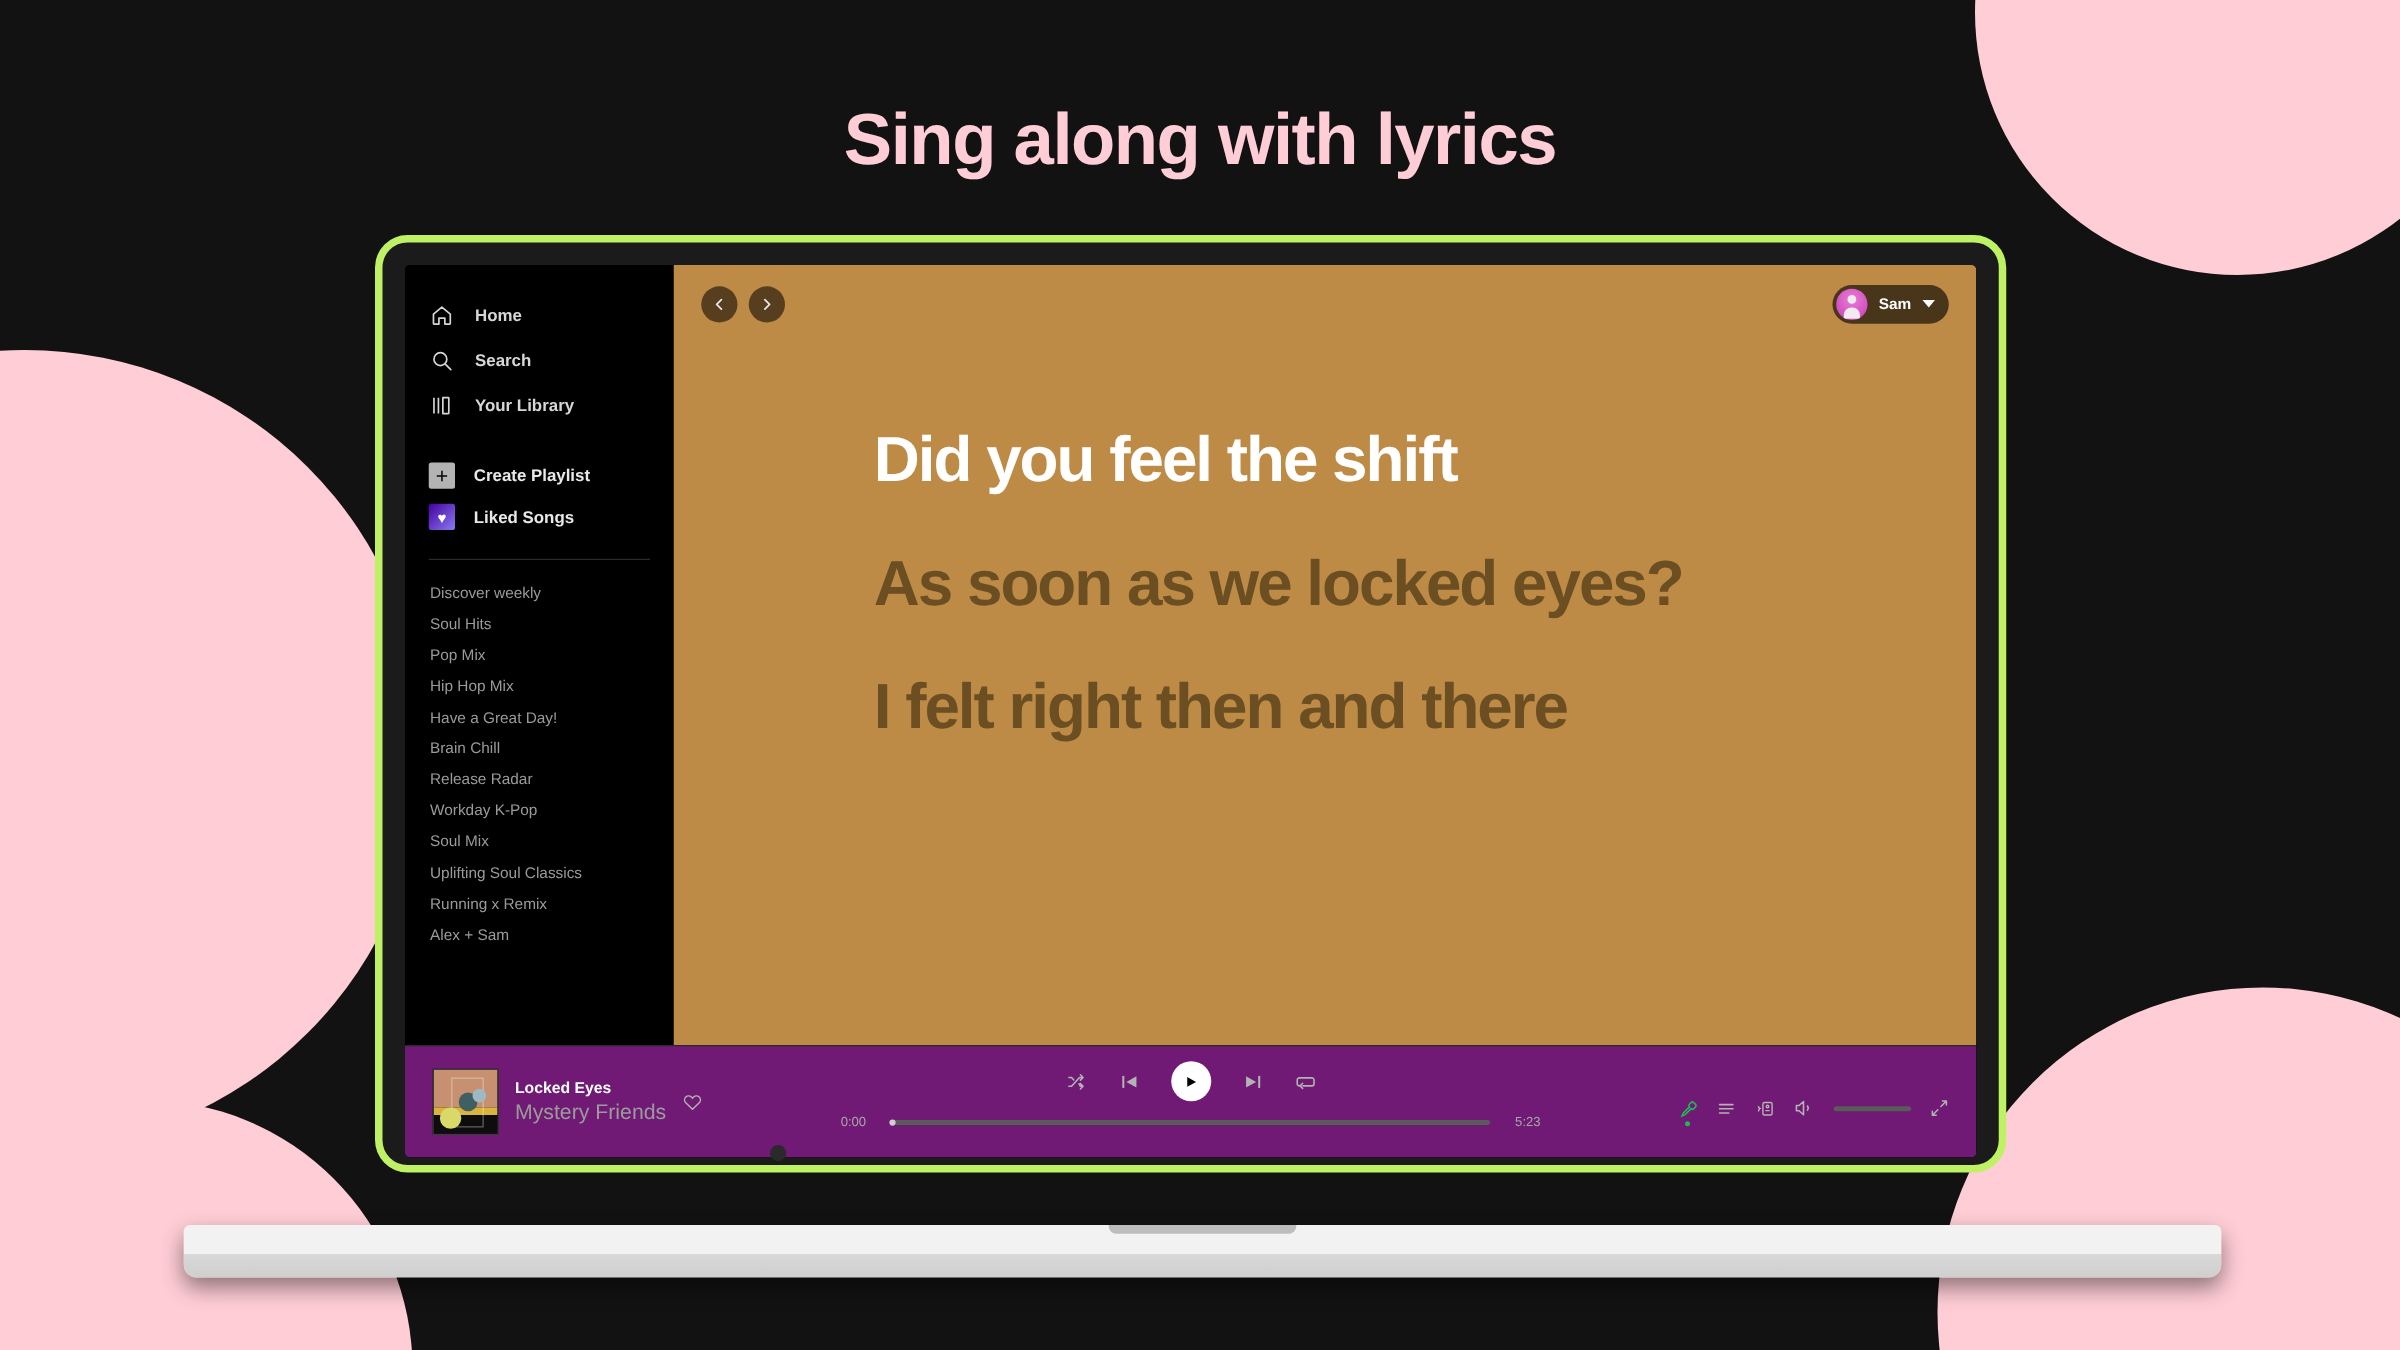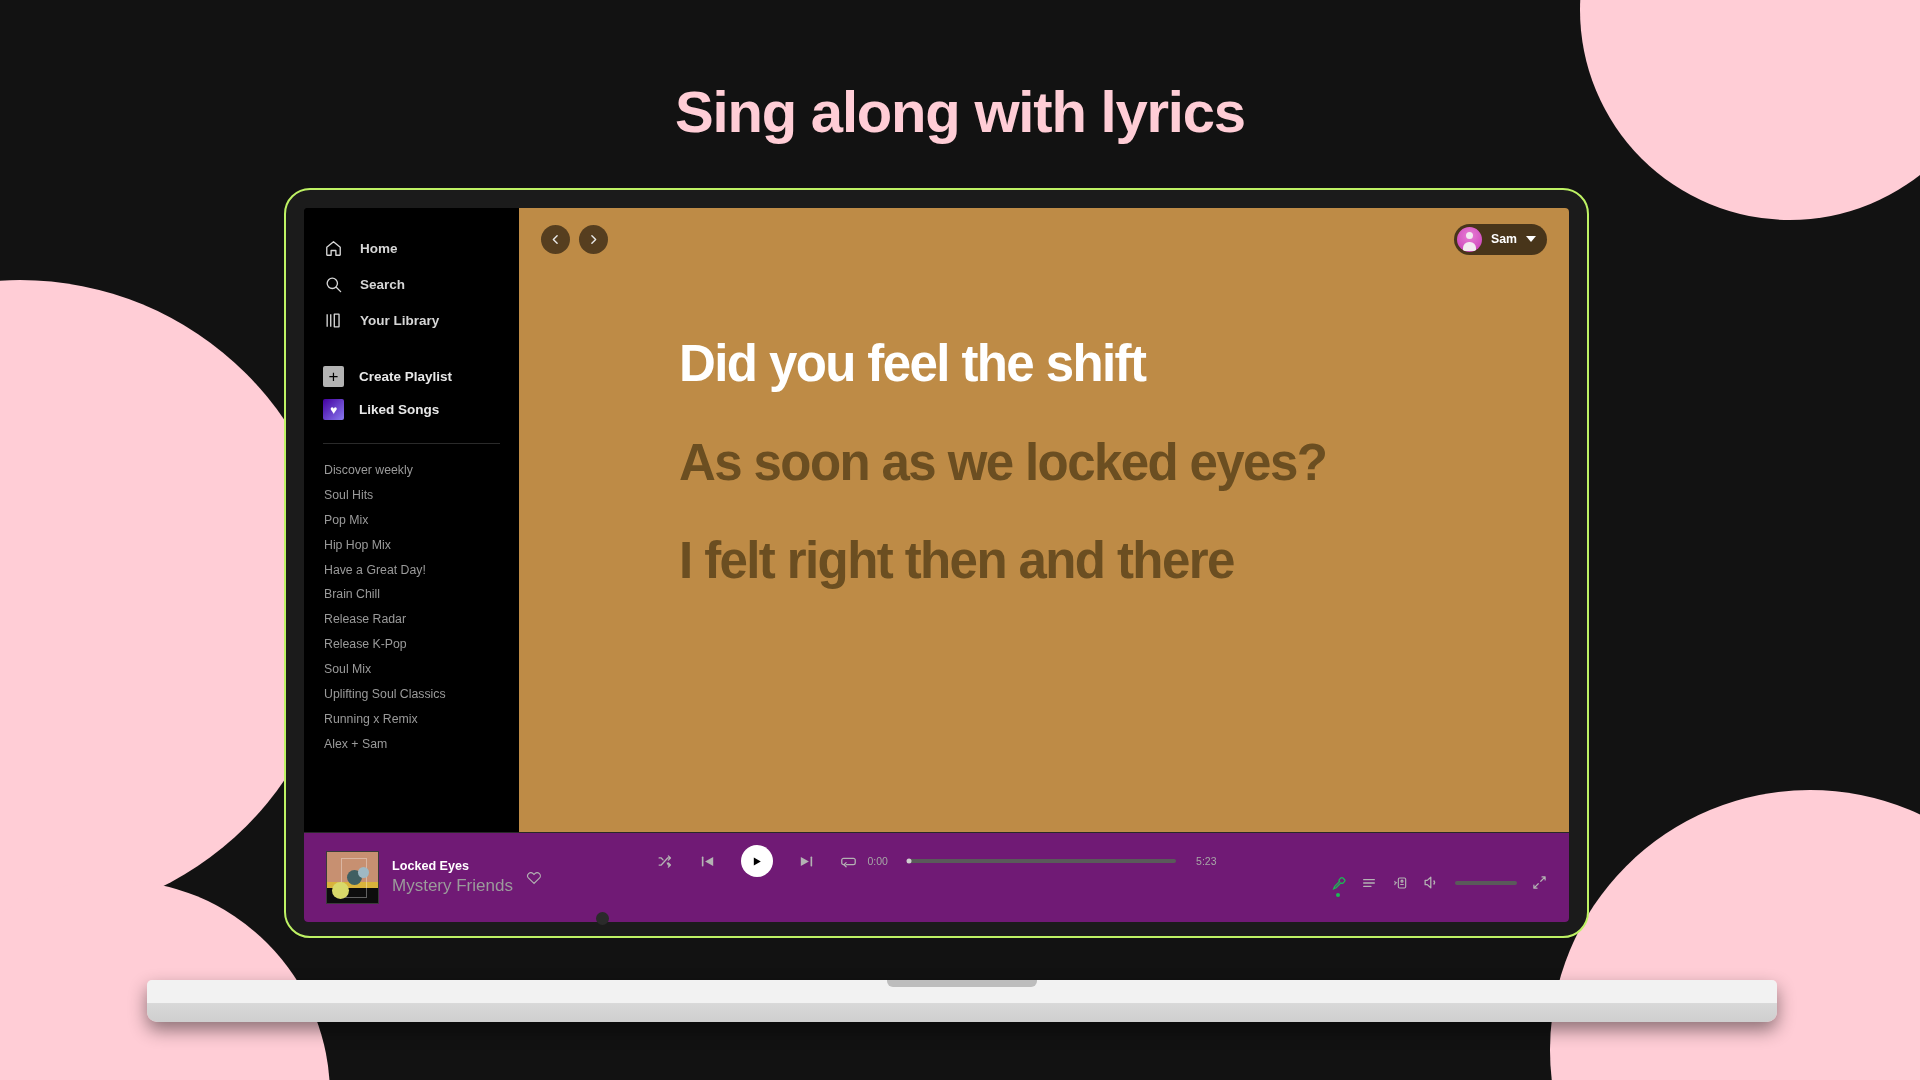--- a/index.html
+++ b/index.html
@@ -21,23 +21,23 @@
   #headline {
     position: absolute; top: 78px; left: 0; width: 100%;
     text-align: center;
     color: #FFCDD6;
     font-size: 58px; font-weight: 700; letter-spacing: -1.2px;
     z-index: 5;
   }
 
   
   #laptop {
-    position: absolute; left: 284px; top: 188px;
+    position: absolute; left: 300px; top: 188px;
     width: 1305px; height: 750px;
-    border: 2px solid #bef264;
+    border: 6px solid #bef264;
     border-radius: 26px;
     background: #1b1b1b;
     padding: 18px 18px 0 18px;
     z-index: 4;
   }
   #laptop-screen {
     width: 100%; height: 714px;
     background: #000;
     border-radius: 4px;
     overflow: hidden;
@@ -162,21 +162,21 @@
   .aa-c2 { position: absolute; left: 31px; top: 15px; width: 11px; height: 11px; border-radius: 50%; background: #9fb9c4; }
   .aa-c3 { position: absolute; left: 5px; top: 30px; width: 17px; height: 17px; border-radius: 50%; background: #d9d96a; }
   #np-text { min-width: 0; }
   #np-title { color: #fff; font-size: 12.6px; font-weight: 700; white-space: nowrap; }
   #np-artist { color: #9b9b9b; font-size: 17px; margin-top: 3px; white-space: nowrap; }
   #np-heart { color: #b3b3b3; cursor: pointer; display: flex; align-items: center; }
 
   #center-controls {
     position: absolute; left: 50%; transform: translateX(-50%);
     top: 12px; width: 560px;
-    display: flex; align-items: center; gap: 11px;
+    display: flex; flex-direction: column; align-items: center; gap: 11px;
   }
   #transport { display: flex; align-items: center; gap: 25px; }
   .t-btn { color: #b3b3b3; cursor: pointer; display: flex; align-items: center; }
   #play-btn {
     width: 32px; height: 32px; border-radius: 50%; background: #fff;
     display: flex; align-items: center; justify-content: center; cursor: pointer;
   }
   #scrub-row { display: flex; align-items: center; gap: 11px; width: 100%; }
   .time { color: #a7a7a7; font-size: 10.5px; min-width: 30px; }
   #scrub-track {
@@ -262,21 +262,21 @@
         <div id="pl-divider"></div>
 
         <div id="playlists">
           <div class="pl-item">Discover weekly</div>
           <div class="pl-item">Soul Hits</div>
           <div class="pl-item">Pop Mix</div>
           <div class="pl-item">Hip Hop Mix</div>
           <div class="pl-item">Have a Great Day!</div>
           <div class="pl-item">Brain Chill</div>
           <div class="pl-item">Release Radar</div>
-          <div class="pl-item">Release K-Pop</div>
+          <div class="pl-item">Workday K-Pop</div>
           <div class="pl-item">Soul Mix</div>
           <div class="pl-item">Uplifting Soul Classics</div>
           <div class="pl-item">Running x Remix</div>
           <div class="pl-item">Alex + Sam</div>
         </div>
       </div>
 
       <div id="main">
 
         <div id="topbar">

